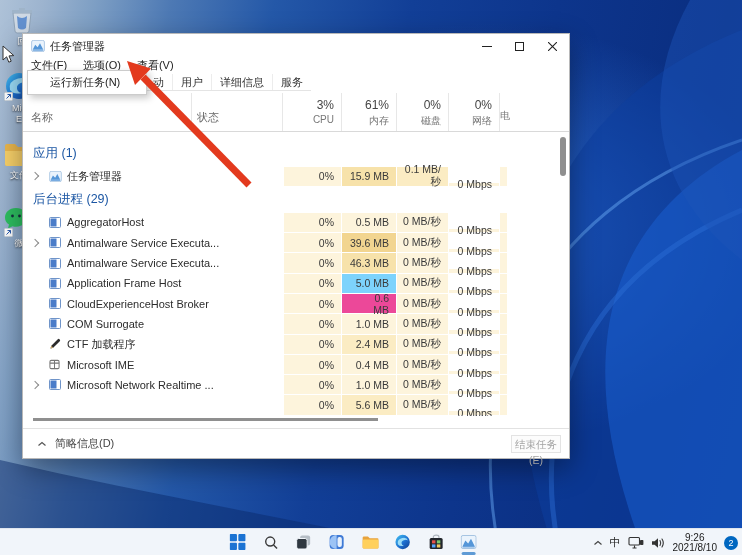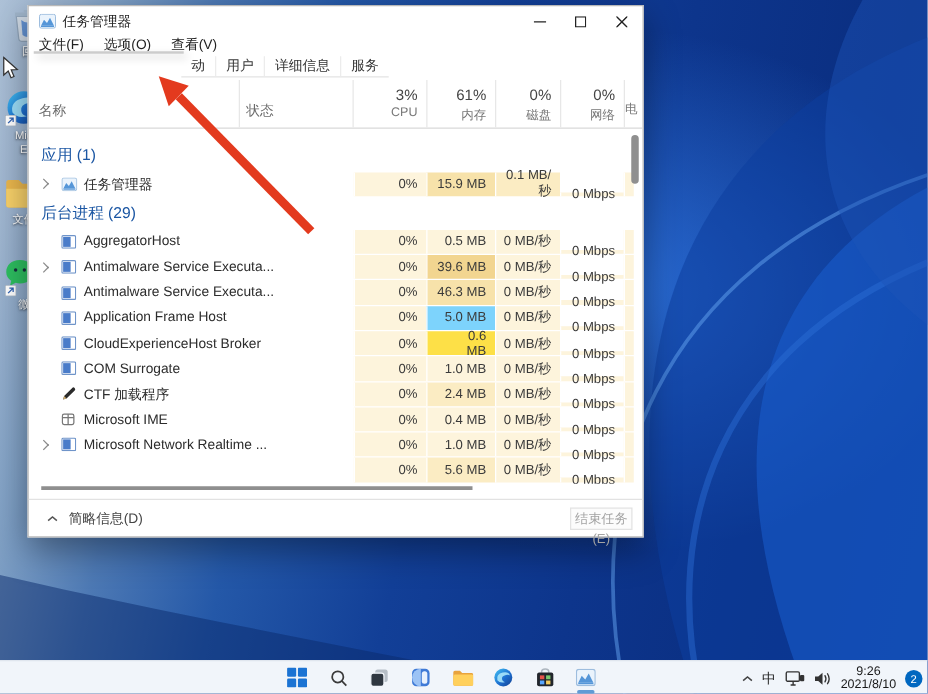--- a/index.html
+++ b/index.html
@@ -10,21 +10,21 @@
       linear-gradient(102deg,#aec2d8 0%,#9db4cf 5%,#7e9fc4 11%,#4d79b4 20%,#2458a8 32%,#123f97 48%,#0d358c 65%,#0a2e80 85%,#0b3287 100%);
   }
   .wall { position:absolute; inset:0; pointer-events:none; }
 
   
   .dicon { position:absolute; width:46px; text-align:center; color:#fff; font-size:9px;
            text-shadow:0 1px 2px rgba(0,0,0,.8); }
   .dicon .lbl { display:block; line-height:11px; }
 
   
-  .win { position:absolute; left:22px; top:4px; width:493px; height:426px; background:#fff;
+  .win { position:absolute; left:22px; top:33px; width:548px; height:426px; background:#fff;
          border:1px solid #b8b8b8; box-shadow:0 10px 26px rgba(0,0,0,.38); font-size:11px; color:#333; }
   .titlebar { position:absolute; left:0; top:0; right:0; height:24px; display:flex; align-items:center; }
   .titlebar .ticon { margin:0 5px 0 8px; display:flex; }
   .titlebar .ttext { font-size:11px; color:#222; }
   .wctrls { position:absolute; right:0; top:0; height:24px; display:flex; }
   .wbtn { width:33px; height:24px; display:flex; align-items:center; justify-content:center; }
   .menubar { position:absolute; left:0; top:24px; right:0; height:15px; display:flex; font-size:11px; }
   .mitem { padding:0 8px; line-height:15px; color:#222; }
   .tabbar { position:absolute; left:122px; top:40px; height:17px; display:flex; font-size:11px;
             border-bottom:1px solid #e4e4e4; }
@@ -192,20 +192,21 @@
   </div>
 
   <div class="tabbar">
     <span class="tab">动</span>
     <span class="tab">用户</span>
     <span class="tab">详细信息</span>
     <span class="tab" style="border-right:none;">服务</span>
   </div>
 
   <div class="popup">
+    <div class="pitem">运行新任务(N)</div>
   </div>
 
   <div class="thead">
     <span class="th-name">名称</span>
     <span class="th-status">状态</span>
     <div class="vsep" style="left:168px;"></div>
     <div class="vsep" style="left:259px;"></div>
     <div class="vsep" style="left:318px;"></div>
     <div class="vsep" style="left:373px;"></div>
     <div class="vsep" style="left:425px;"></div>
@@ -325,21 +326,21 @@
         <div class="pname">
           <span class="picon">
             <svg width="12" height="11" viewBox="0 0 12 11">
               <rect x=".5" y=".5" width="11" height="10" rx="1" fill="#fff" stroke="#6f94c9"></rect>
               <rect x="1.5" y="1.5" width="6" height="8" fill="#4a7cc9"></rect>
             </svg>
           </span>
           <span class="ptext">CloudExperienceHost Broker</span>
         </div>
         <div class="cell c-cpu" style="background: rgb(253, 244, 220);">0%</div>
-        <div class="cell c-mem" style="background: #fde047; padding-left: 23px;">0.6 MB</div>
+        <div class="cell c-mem" style="background: #ec4899; padding-left: 23px;">0.6 MB</div>
         <div class="cell c-disk" style="background: rgb(253, 244, 220);">0 MB/秒</div>
         <div class="cell c-net" style="background: rgb(253, 244, 220);">0 Mbps</div>
         <div class="cell c-pow" style="background: rgb(253, 244, 220);"></div>
       </div>
       <div class="prow">
         <div class="pname">
           <span class="picon">
             <svg width="12" height="11" viewBox="0 0 12 11">
               <rect x=".5" y=".5" width="11" height="10" rx="1" fill="#fff" stroke="#6f94c9"></rect>
               <rect x="1.5" y="1.5" width="6" height="8" fill="#4a7cc9"></rect>

